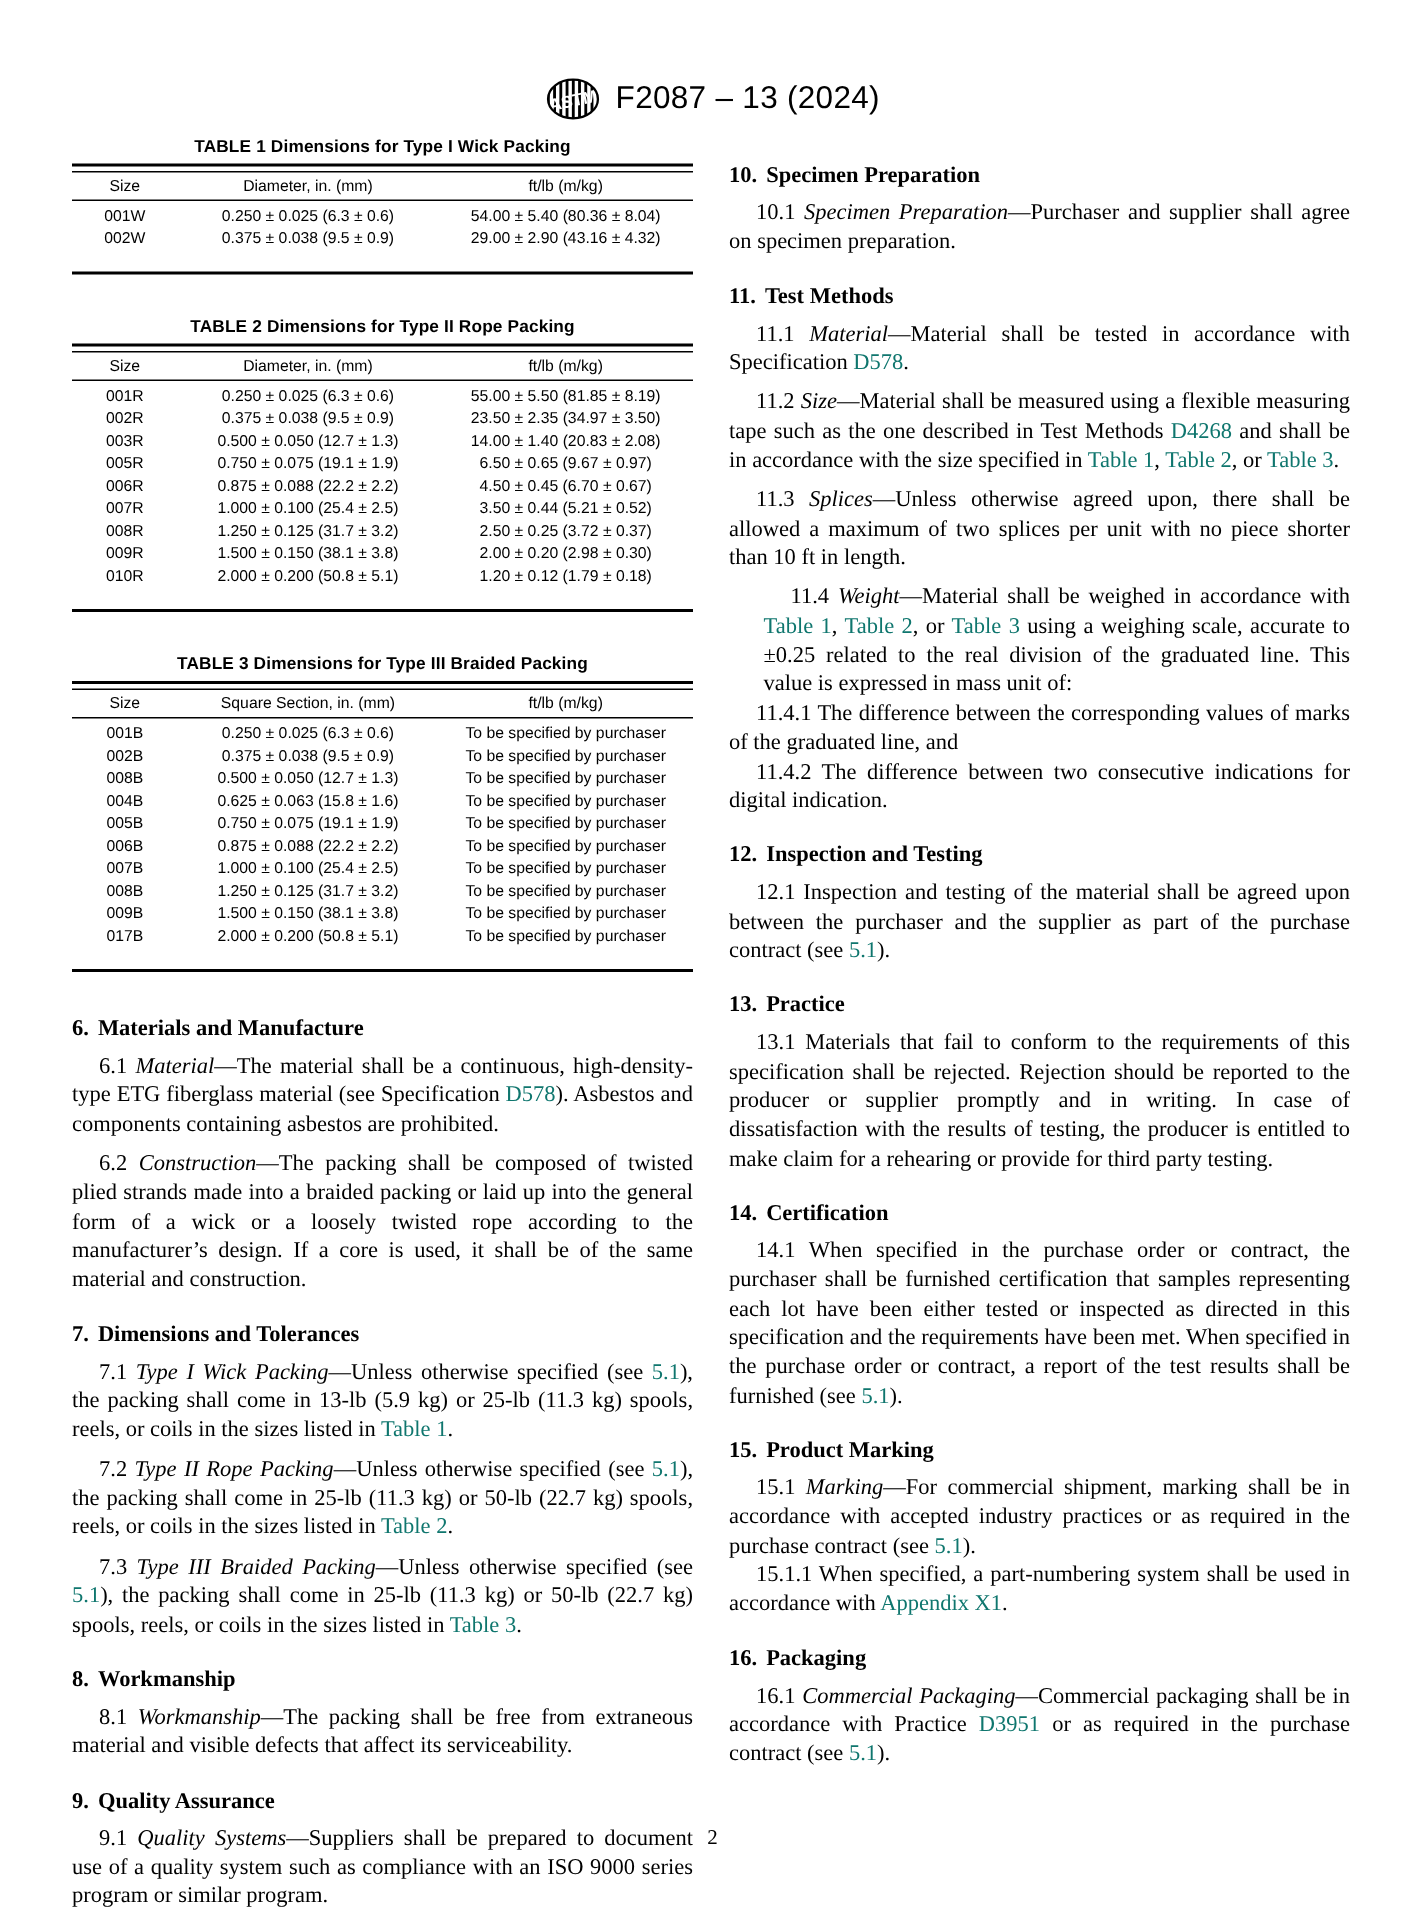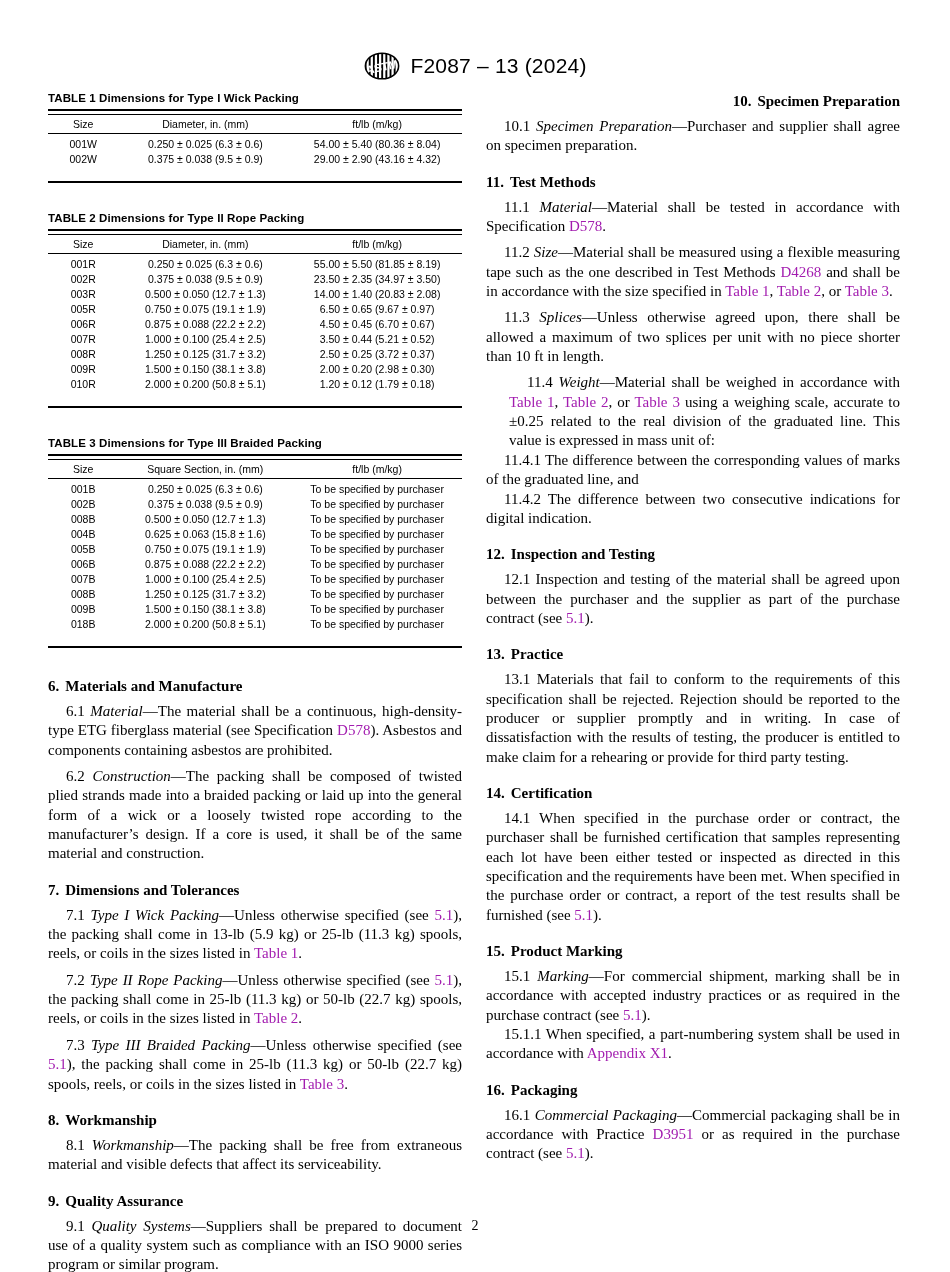--- a/index.html
+++ b/index.html
@@ -49,21 +49,21 @@
   }
   .col-left  { left: 48px; }
   .col-right { left: 486px; }
 
   
   .tbl-block { margin-bottom: 26px; }
   .tbl-caption {
     font-family: "Liberation Sans", sans-serif;
     font-size: 11.5px;
     font-weight: bold;
-    text-align: left;
+    text-align: center;
     margin-bottom: 5px;
     letter-spacing: 0.1px;
   }
   table.astm {
     width: 100%;
     border-collapse: collapse;
     font-family: "Liberation Sans", sans-serif;
     font-size: 10.5px;
     table-layout: fixed;
   }
@@ -115,21 +115,21 @@
   p.para {
     font-size: 15px;
     line-height: 1.29;
     margin: 0 0 7px 0;
     text-align: justify;
     text-indent: 18px;
     hyphens: manual;
   }
   i.term { font-style: italic; }
   .ref {
-    color: #a21caf;
+    color: #0f766e;
   }
   .pagenum {
     position: absolute;
     left: 0;
     top: 1218px;
     width: 950px;
     text-align: center;
     font-size: 14px;
     font-family: "Liberation Serif", serif;
   }
@@ -333,21 +333,21 @@
               <td>008B</td>
               <td>1.250 ± 0.125 (31.7 ± 3.2)</td>
               <td>To be specified by purchaser</td>
             </tr>
             <tr>
               <td>009B</td>
               <td>1.500 ± 0.150 (38.1 ± 3.8)</td>
               <td>To be specified by purchaser</td>
             </tr>
             <tr class="last-body">
-              <td>018B</td>
+              <td>017B</td>
               <td>2.000 ± 0.200 (50.8 ± 5.1)</td>
               <td>To be specified by purchaser</td>
             </tr>
             <tr>
               <td class="rule-bottom" colspan="3"></td>
             </tr>
           </tbody>
       </table>
     </div>
 
@@ -391,21 +391,21 @@
       <span class="num">9.</span><span>Quality Assurance</span>
     </h2>
     <p class="para">
       <span>9.1</span>
       <i class="term">Quality Systems</i><span>—Suppliers shall be prepared to document use of a quality system such as compliance with an ISO 9000 series program or similar program.</span>
     </p>
   </div>
 
   <div class="col col-right">
 
-    <h2 class="sect" style="margin-top:0;text-align:right;">
+    <h2 class="sect" style="margin-top:16px;">
       <span class="num">10.</span><span>Specimen Preparation</span>
     </h2>
     <p class="para">
       <span>10.1</span>
       <i class="term">Specimen Preparation</i><span>—Purchaser and supplier shall agree on specimen preparation.</span>
     </p>
 
     <h2 class="sect">
       <span class="num">11.</span><span>Test Methods</span>
     </h2>

